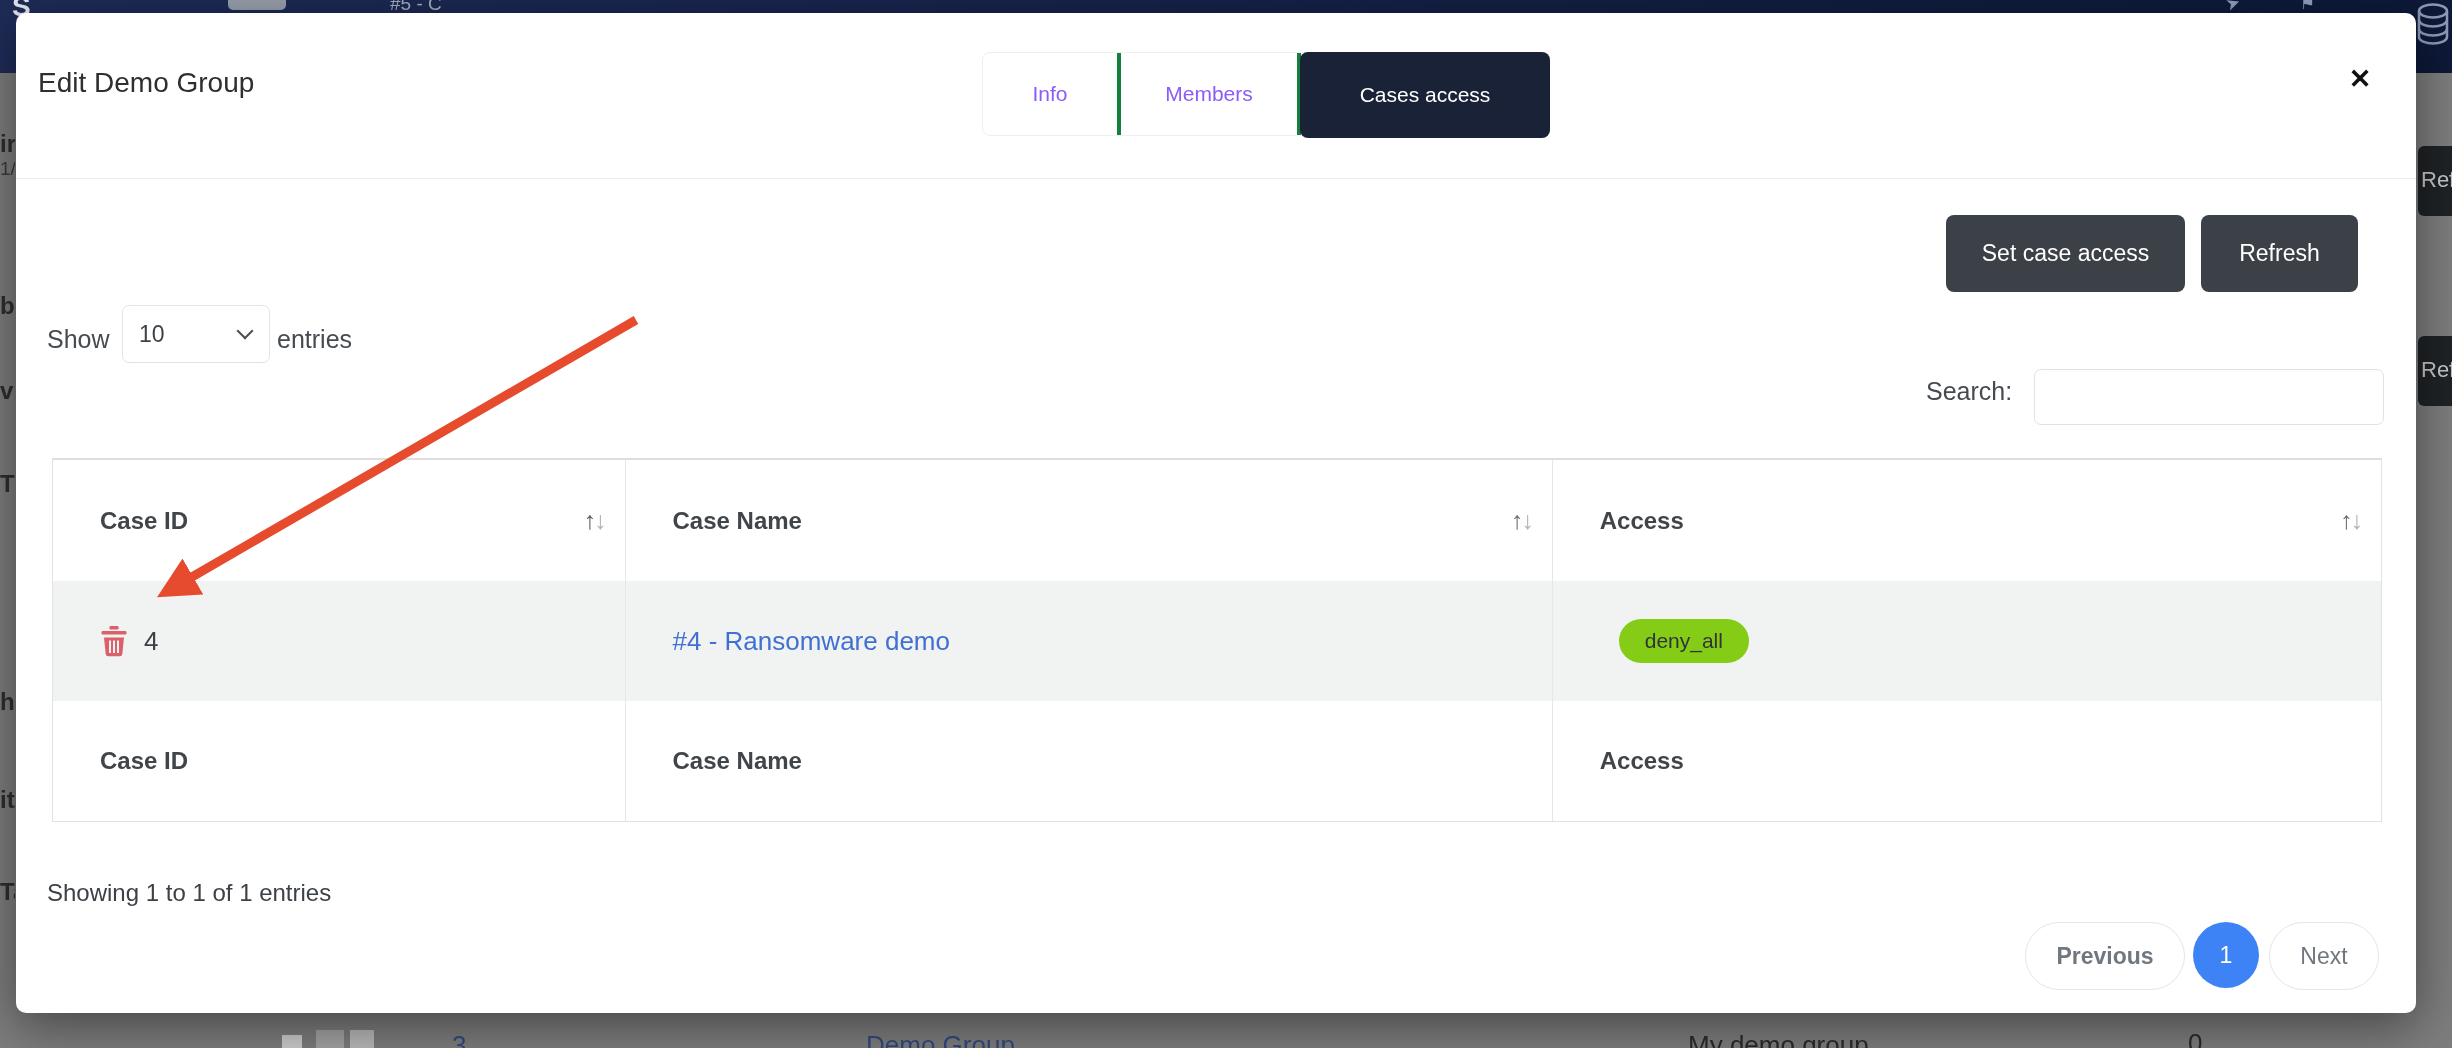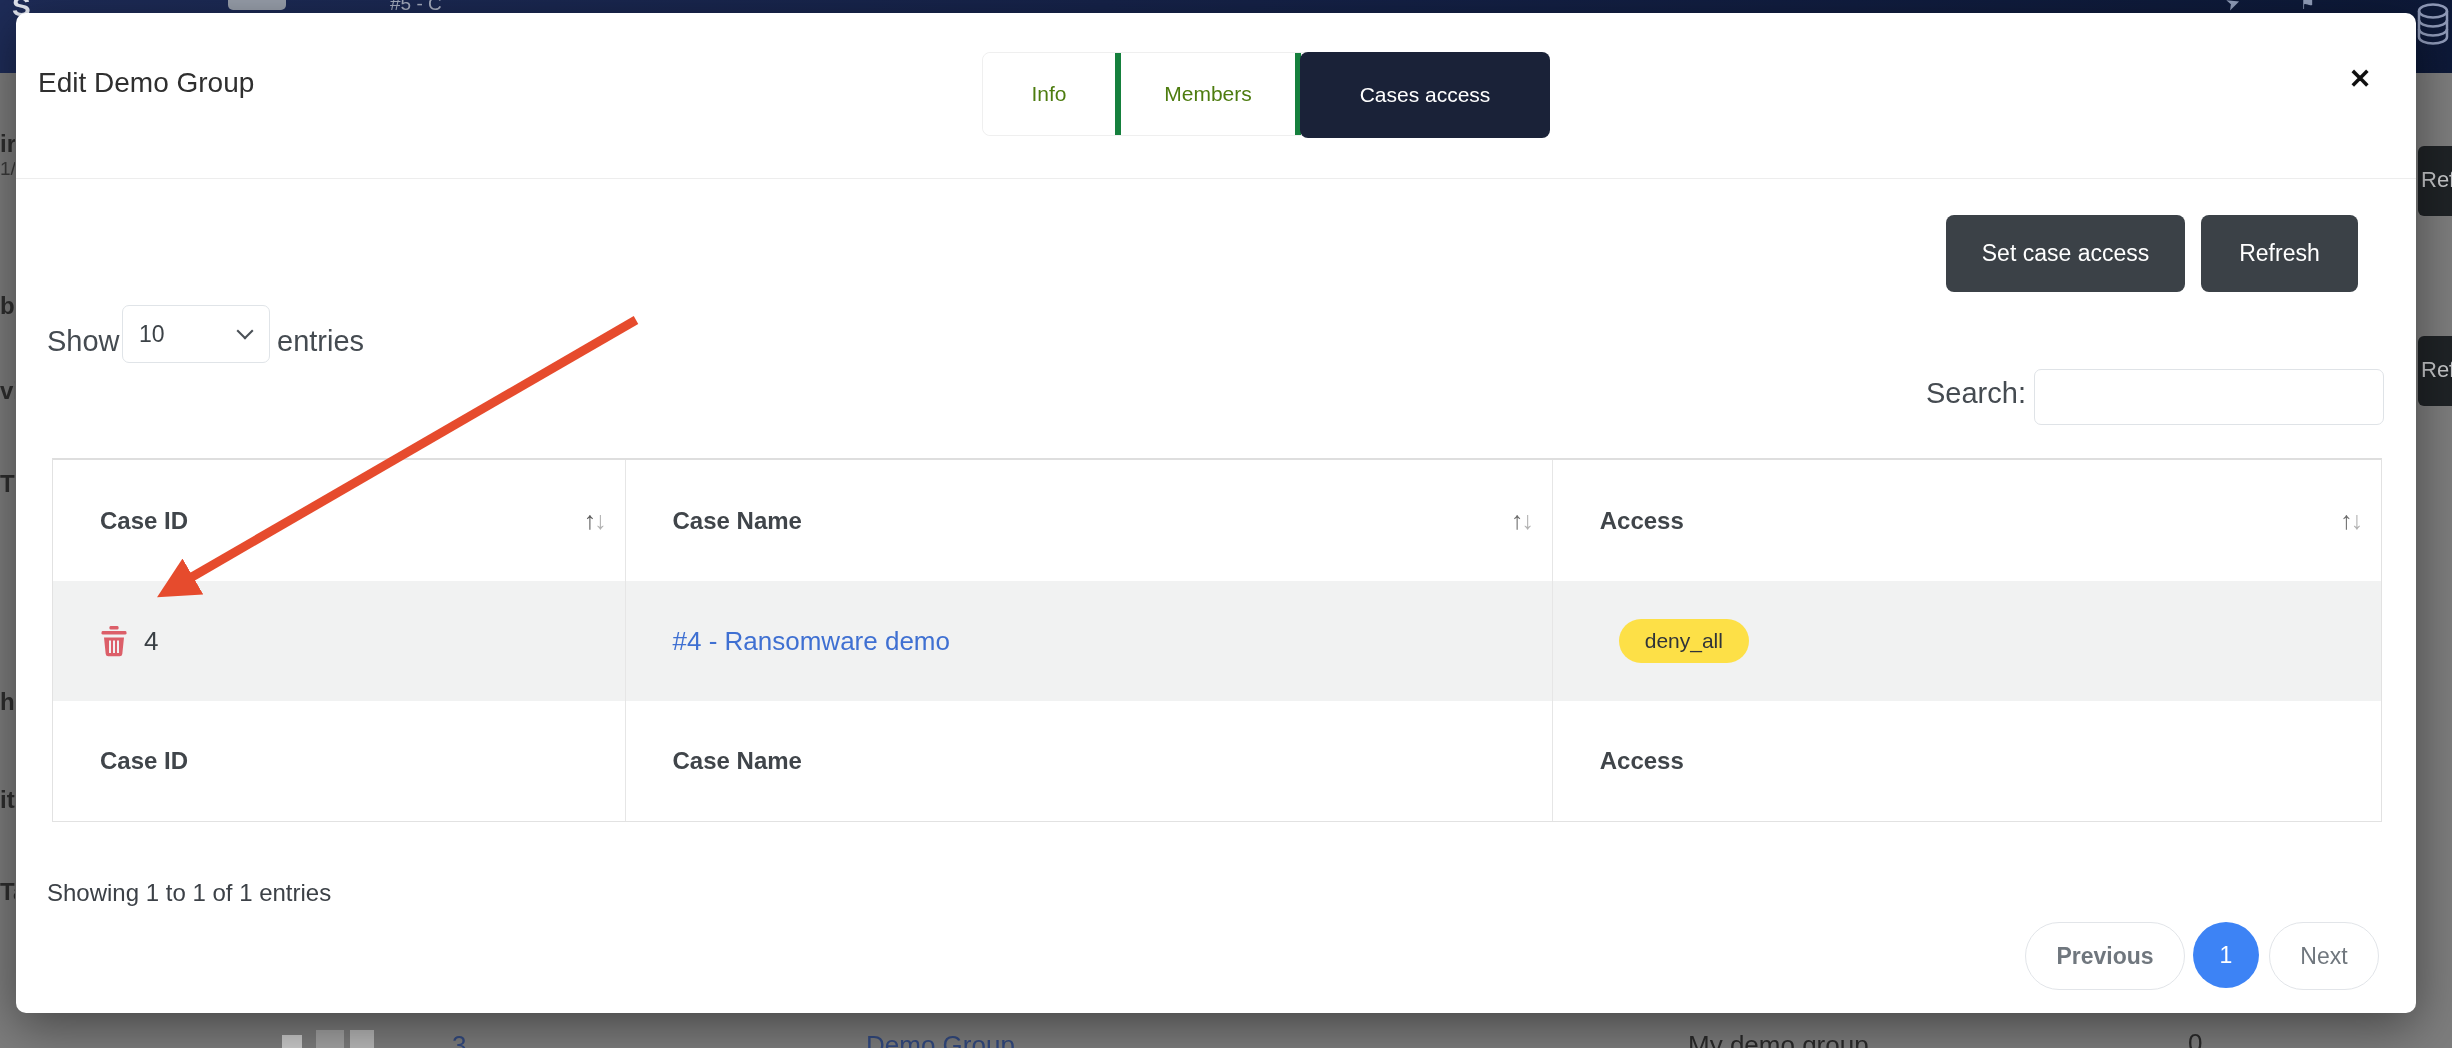--- a/index.html
+++ b/index.html
@@ -56,39 +56,39 @@
     background:none; border:none;
   }
   .header-divider { left:0; top:165px; width:2400px; height:1px; background:#ededed; }
 
   .tabs {
     left:966px; top:39px; height:84px; display:flex;
     border:1px solid #efefef; border-radius:8px; background:#fff;
   }
   .tab {
     display:flex; align-items:center; justify-content:center;
-    font-size:21px; color:#4d7c0f; background:#fff; cursor:pointer;
-    border:none; border-right:6px solid #15803d;
+    font-size:21px; color:#8b5cf6; background:#fff; cursor:pointer;
+    border:none; border-right:4px solid #15803d;
   }
   .tab:first-child { border-radius:8px 0 0 8px; }
   .tab:last-child  { border-right:none; border-radius:0 8px 8px 0; }
   .tab.active {
     background:#1a2238; color:#ffffff; border-radius:8px;
     margin:-1px; height:86px;
   }
   .tab.w1 { width:138px; } .tab.w2 { width:180px; } .tab.w3 { width:250px; }
 
   .btn-dark {
     background:#3b4147; color:#fff; font-size:23px; border:none; border-radius:8px;
     display:flex; align-items:center; justify-content:center; cursor:pointer;
   }
   .btn-set { left:1930px; top:202px; width:239px; height:77px; }
   .btn-refresh { left:2185px; top:202px; width:157px; height:77px; }
 
-  .ctl-label { font-size:29px; color:#454b51; }
+  .ctl-label { font-size:25px; color:#454b51; }
   .len-select {
     left:106px; top:292px; width:148px; height:58px;
     border:1px solid #e0e4e8; border-radius:7px; background:#fff;
     display:flex; align-items:center; cursor:pointer;
   }
   .len-value { padding-left:16px; font-size:23px; color:#3c4247; flex:1; }
   .chev {
     width:12px; height:12px; border-right:2px solid #4a5056; border-bottom:2px solid #4a5056;
     transform:rotate(45deg); margin:-6px 18px 0 0;
   }
@@ -116,21 +116,21 @@
   .c1 { width:573px; } .c2 { width:928px; } .c3 { width:829px;gap:8px; }
   .th-label { font-size:24px; font-weight:bold; color:#40454a; }
   .th-flex { justify-content:space-between; cursor:pointer; }
   .sort { font-size:25px; letter-spacing:-2px; white-space:nowrap; }
   .sort .up { color:#6e6e6e; } .sort .dn { color:#b2b2b2; }
   .cell-id { font-size:26px; color:#3a4045; margin-left:16px; }
   .trash { cursor:pointer; display:flex; align-items:center; }
   .case-link { font-size:26px; color:#3f70d2; text-decoration:none; cursor:pointer; }
   .badge {
     margin-left:19px; height:44px; line-height:44px; padding:0 26px;
-    background:#fde047; border-radius:22px; font-size:21px; color:#303439;
+    background:#84cc16; border-radius:22px; font-size:21px; color:#303439;
   }
 
   .info-text { left:31px; top:866px; font-size:24px; color:#3c4147; }
 
   .page-btn {
     top:909px; height:68px; border:1px solid #e2e5e9; border-radius:34px;
     background:#fff; color:#70777e; font-size:23px;
     display:flex; align-items:center; justify-content:center; cursor:pointer;
   }
   .pg-prev { left:2009px; width:160px;font-weight:bold; }

